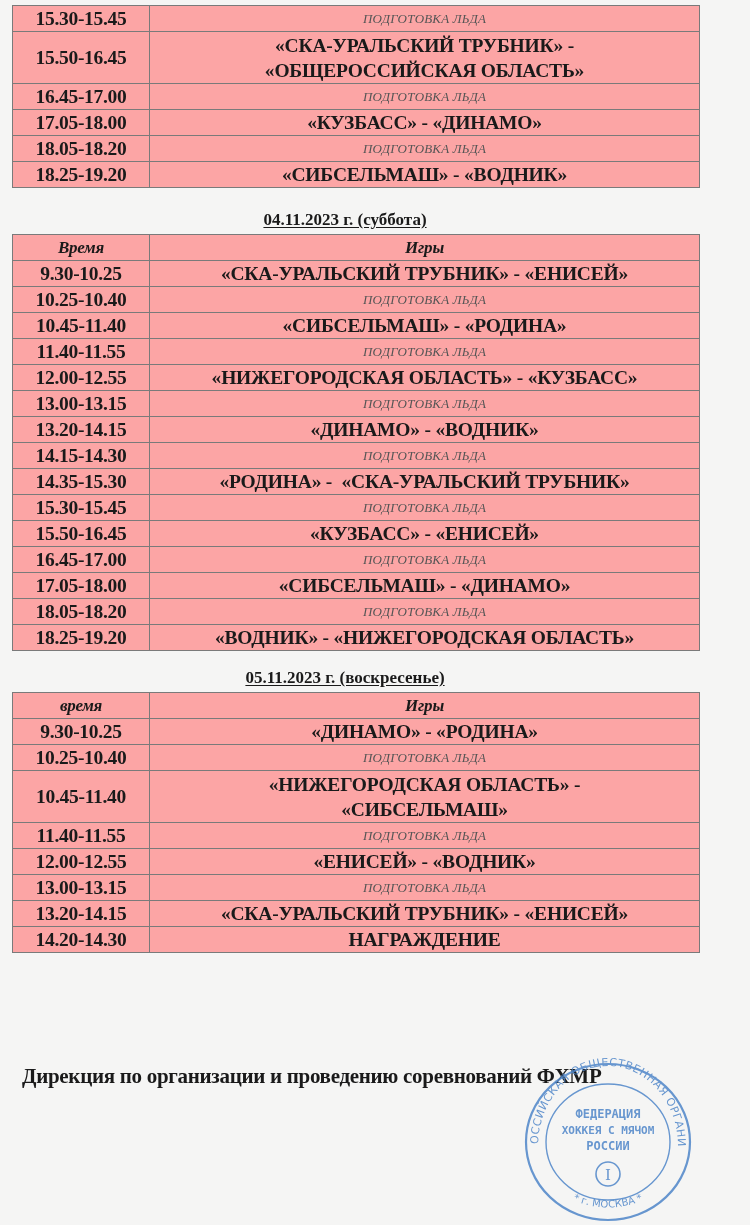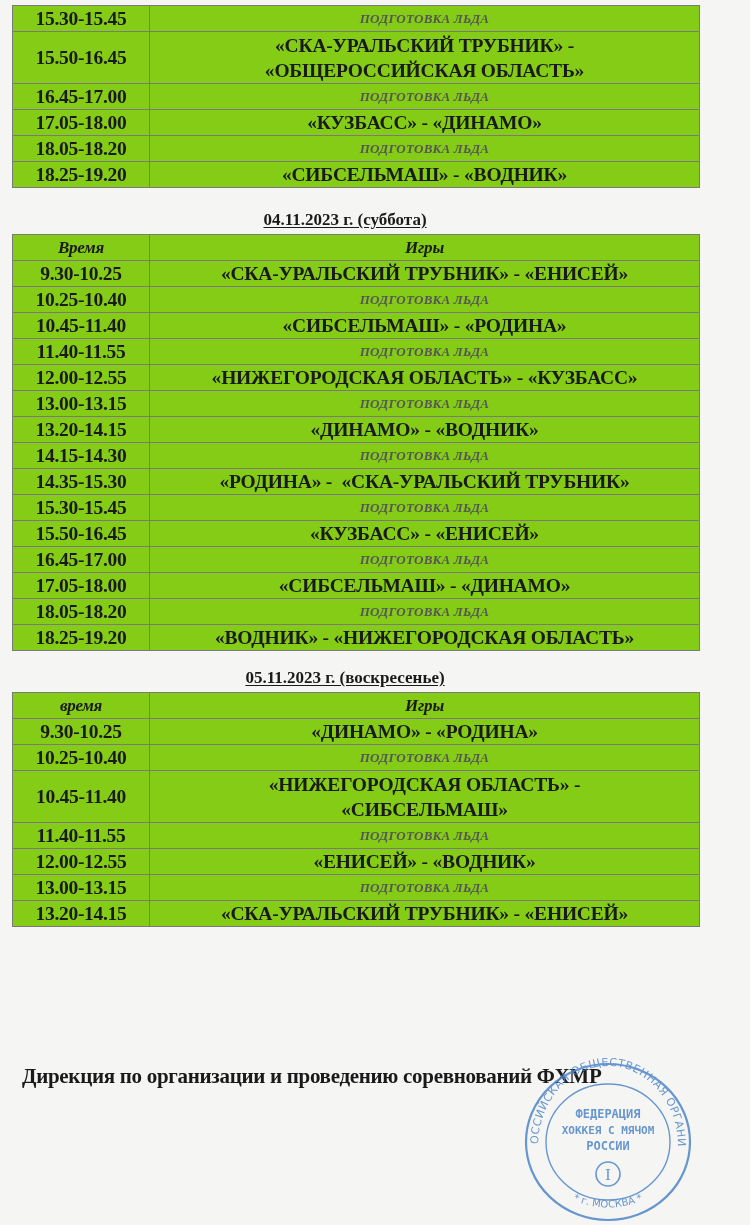--- a/index.html
+++ b/index.html
@@ -5,36 +5,36 @@
     html, body { margin: 0; padding: 0; }
     body {
       width: 750px; height: 1225px; overflow: hidden; position: relative;
       background: #f5f5f4;
       font-family: "Liberation Serif", "DejaVu Serif", serif;
       color: #1a1a1a;
     }
     .sched {
       position: absolute; left: 12px; width: 688px;
       border-collapse: collapse; table-layout: fixed;
-      background: #84cc16;
+      background: #fca5a5;
     }
     .sched td {
       border: 1px solid #7a7a7a;
       padding: 0; text-align: center; vertical-align: middle;
       height: 25px; line-height: 24px;
     }
     .sched td.time {
       width: 136px; font-weight: bold; font-size: 19.5px; letter-spacing: -0.3px;
     }
     .sched td.game {
       font-weight: bold; font-size: 19.5px; letter-spacing: -0.2px;
     }
     .sched td.game.two { height: 51px; line-height: 25px; margin-top: 36px; }
     .sched td.prep {
-      font-weight: bold; font-style: italic; font-size: 13px;
+      font-weight: normal; font-style: italic; font-size: 13px;
       color: #555; letter-spacing: 0.2px;
     }
     .sched tr.head td { font-weight: bold; font-size: 17px; font-style: italic; }
     .sched tr.head td.time { font-size: 17px; }
     .day-title {
       position: absolute; left: 0; width: 690px; text-align: center;
       font-weight: bold; font-size: 17px; text-decoration: underline;
       text-underline-offset: 2px;
     }
     .footer {
@@ -181,20 +181,24 @@
     <td class="time">12.00-12.55</td>
     <td class="game">«ЕНИСЕЙ» - «ВОДНИК»</td>
   </tr>
   <tr>
     <td class="time">13.00-13.15</td>
     <td class="game prep">ПОДГОТОВКА ЛЬДА</td>
   </tr>
   <tr>
     <td class="time">13.20-14.15</td>
     <td class="game">«СКА-УРАЛЬСКИЙ ТРУБНИК» - «ЕНИСЕЙ»</td>
+  </tr>
+  <tr>
+    <td class="time">14.20-14.30</td>
+    <td class="game">НАГРАЖДЕНИЕ</td>
   </tr>
 </tbody>
   </table>
 
 <div class="footer">Дирекция по организации и проведению соревнований ФХМР</div>
 
 <svg class="stamp" viewBox="0 0 184 176" xmlns="http://www.w3.org/2000/svg">
   <defs>
     <path id="arcTop" d="M 22 100 A 70 80 0 0 1 162 100" fill="none"></path>
     <path id="arcBot" d="M 50 150 A 60 40 0 0 0 134 150" fill="none"></path>

